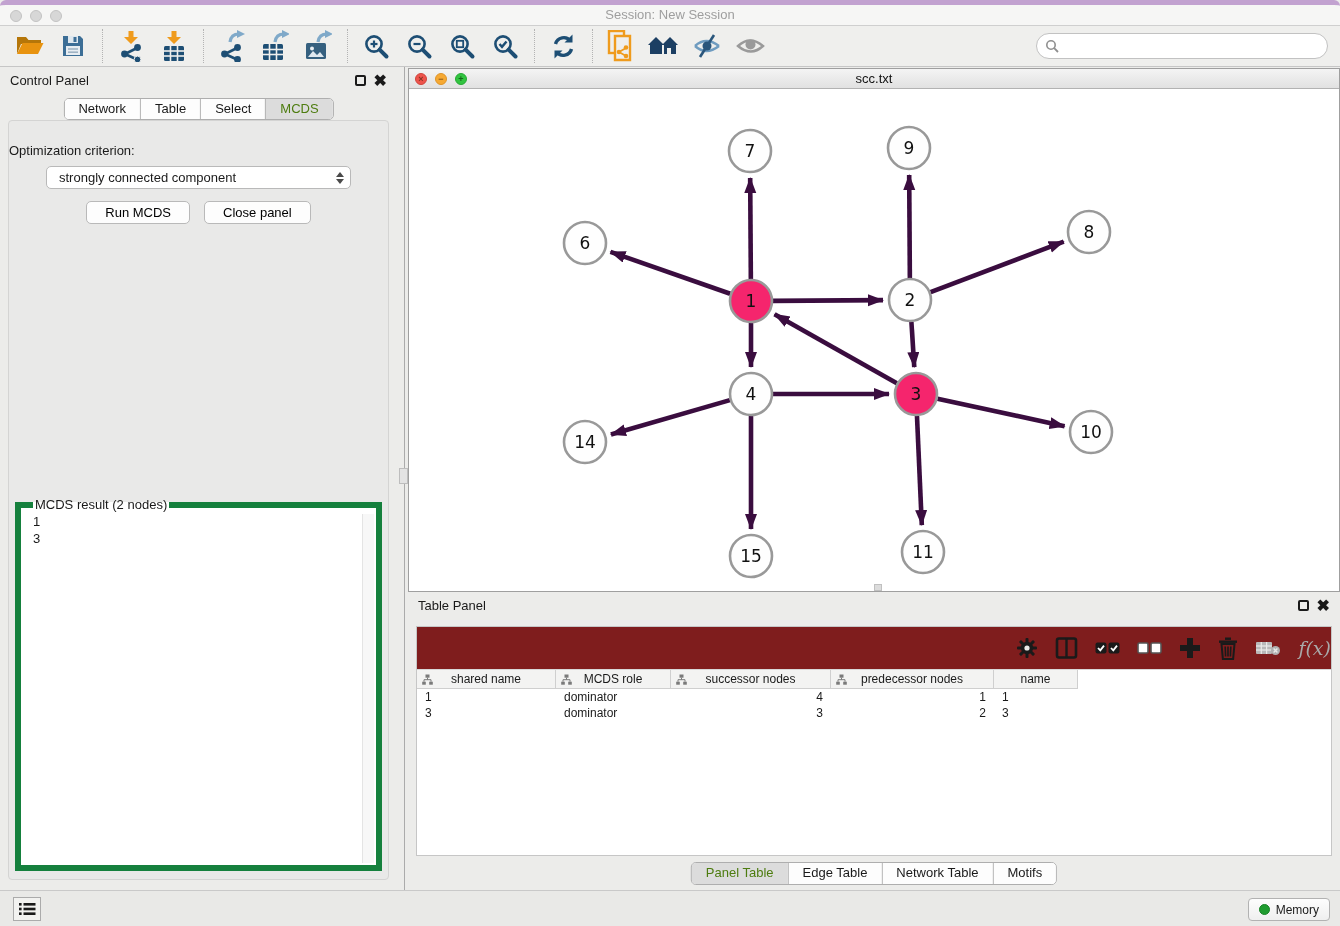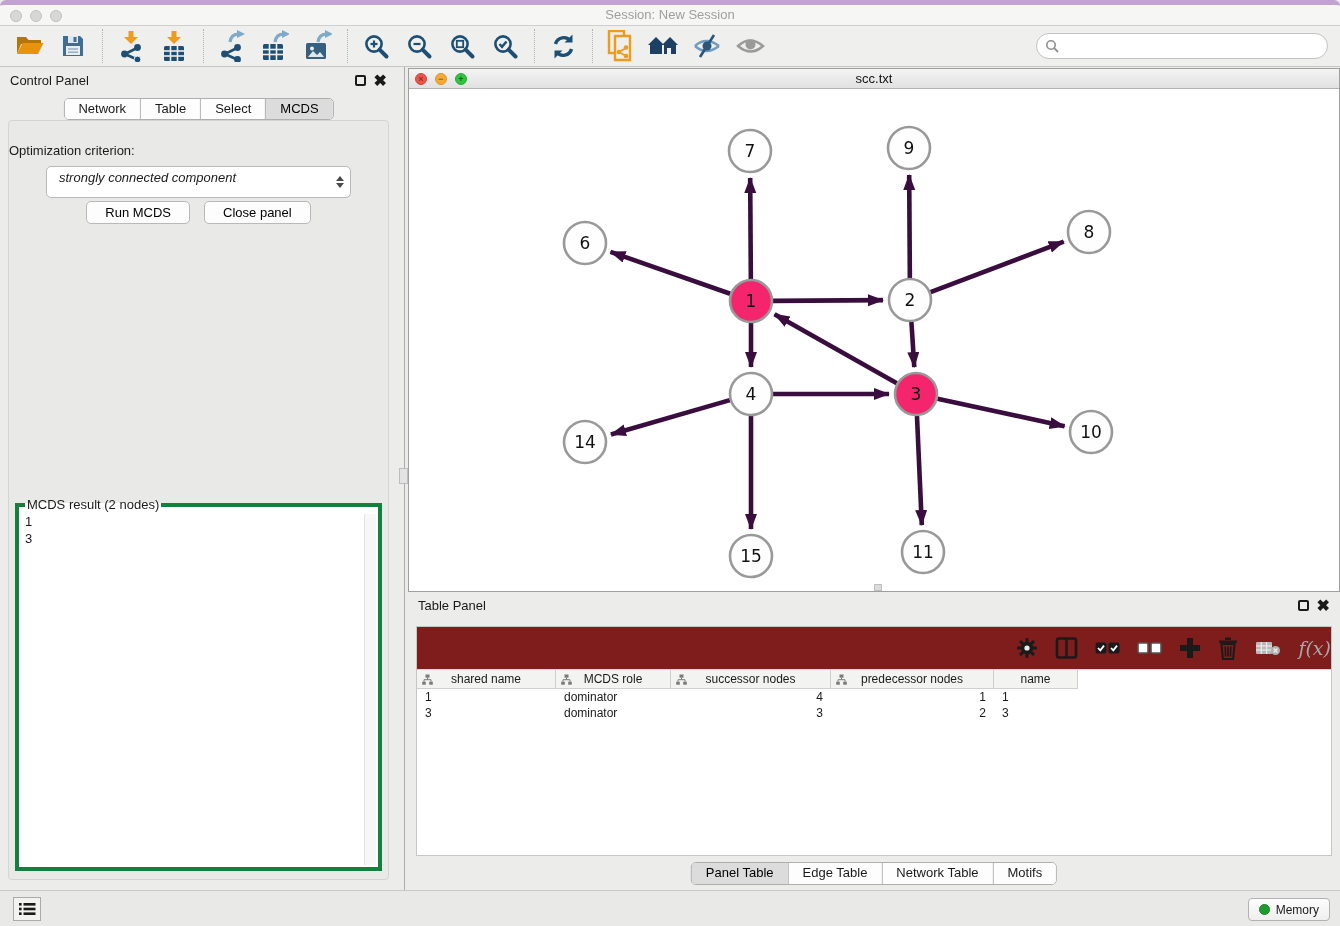--- a/index.html
+++ b/index.html
@@ -27,35 +27,35 @@
   .control-panel { position:absolute; left:0; top:67px; width:397px; bottom:36px; }
   .panel-head { height:26px; display:flex; align-items:center; padding:0 10px; font-size:13px; }
   .panel-head .ph-title { flex:1; }
   .win-btns { display:flex; align-items:center; gap:8px; }
   .float-btn { width:11px; height:11px; border:2px solid #1a1a1a; border-radius:2px; cursor:pointer; }
   .close-btn { font-size:16px; font-weight:bold; line-height:11px; cursor:pointer; }
   .cp-tabs { position:absolute; top:31px; left:50%; transform:translateX(-50%); display:flex; height:22px;
     border:1px solid #aeaeae; border-radius:5px; overflow:hidden; background:#fdfdfd; }
   .seg { padding:0 14px; font-size:13px; line-height:20px; background:#fdfdfd; border-left:1px solid #b5b5b5; cursor:pointer; white-space:nowrap;}
   .seg:first-child { border-left:none; }
-  .seg.active { background:#dcdcdc; color:#000000; }
+  .seg.active { background:#dcdcdc; color:#4d7c0f; }
   .cp-body { position:absolute; top:53px; left:8px; right:8px; bottom:10px;
     background:#e9e9e8; border:1px solid #d4d4d3; border-radius:4px; }
   .opt-label { position:absolute; top:22px; left:0; right:0; text-align:left; font-size:13px; }
-  .dropdown { position:absolute; top:45px; left:37px; right:37px; height:32px; background:#fff;
-    border:1px solid #b9b9b9; border-radius:5px; font-size:13px; line-height:21px; padding-left:12px; cursor:pointer;font-style:italic;}
+  .dropdown { position:absolute; top:45px; left:37px; right:37px; height:23px; background:#fff;
+    border:1px solid #b9b9b9; border-radius:5px; font-size:13px; line-height:21px; padding-left:12px; cursor:pointer;}
   .stepper { position:absolute; right:1px; top:1px; bottom:1px; width:18px; display:flex; flex-direction:column;
     align-items:center; justify-content:center; gap:2px; }
   .tri-up { width:0; height:0; border-left:4px solid transparent; border-right:4px solid transparent; border-bottom:5px solid #4a4a4a; }
   .tri-down { width:0; height:0; border-left:4px solid transparent; border-right:4px solid transparent; border-top:5px solid #4a4a4a; }
   .cp-buttons { position:absolute; top:80px; left:0; right:0; display:flex; justify-content:center; gap:14px; }
   .btn { background:#fdfdfd; border:1px solid #b9b9b9; border-radius:5px; font-size:13px; padding:3px 18px;
     font-family:"Liberation Sans",sans-serif; cursor:pointer; }
   .result-box { position:absolute; left:6px; right:6px; top:376px; bottom:8px; margin:0;
-    border:4px solid #15803d; background:#fff; padding:1px 6px; }
+    border:6px solid #15803d; background:#fff; padding:1px 12px; }
   .result-box legend { font-size:13px; padding:0 2px; }
   .result-lines { font-size:13px; line-height:17px; }
   .result-scroll { position:absolute; right:2px; top:2px; bottom:2px; width:12px; background:#f7f7f7; border-left:1px solid #e4e4e4; }
   
   .v-split { position:absolute; left:404px; top:67px; bottom:36px; width:1px; background:#ababab; }
   .v-split-handle { position:absolute; left:399px; top:468px; width:9px; height:16px; background:#e3e3e3; border:1px solid #bdbdbd; }
   
   .net-window { position:absolute; left:408px; top:68px; width:932px; height:524px;
     border:1px solid #9f9f9f; background:#fff; }
   .net-titlebar { position:relative; height:20px; background:linear-gradient(#f4f4f4,#e1e1e1); border-bottom:1px solid #b2b2b2; }

